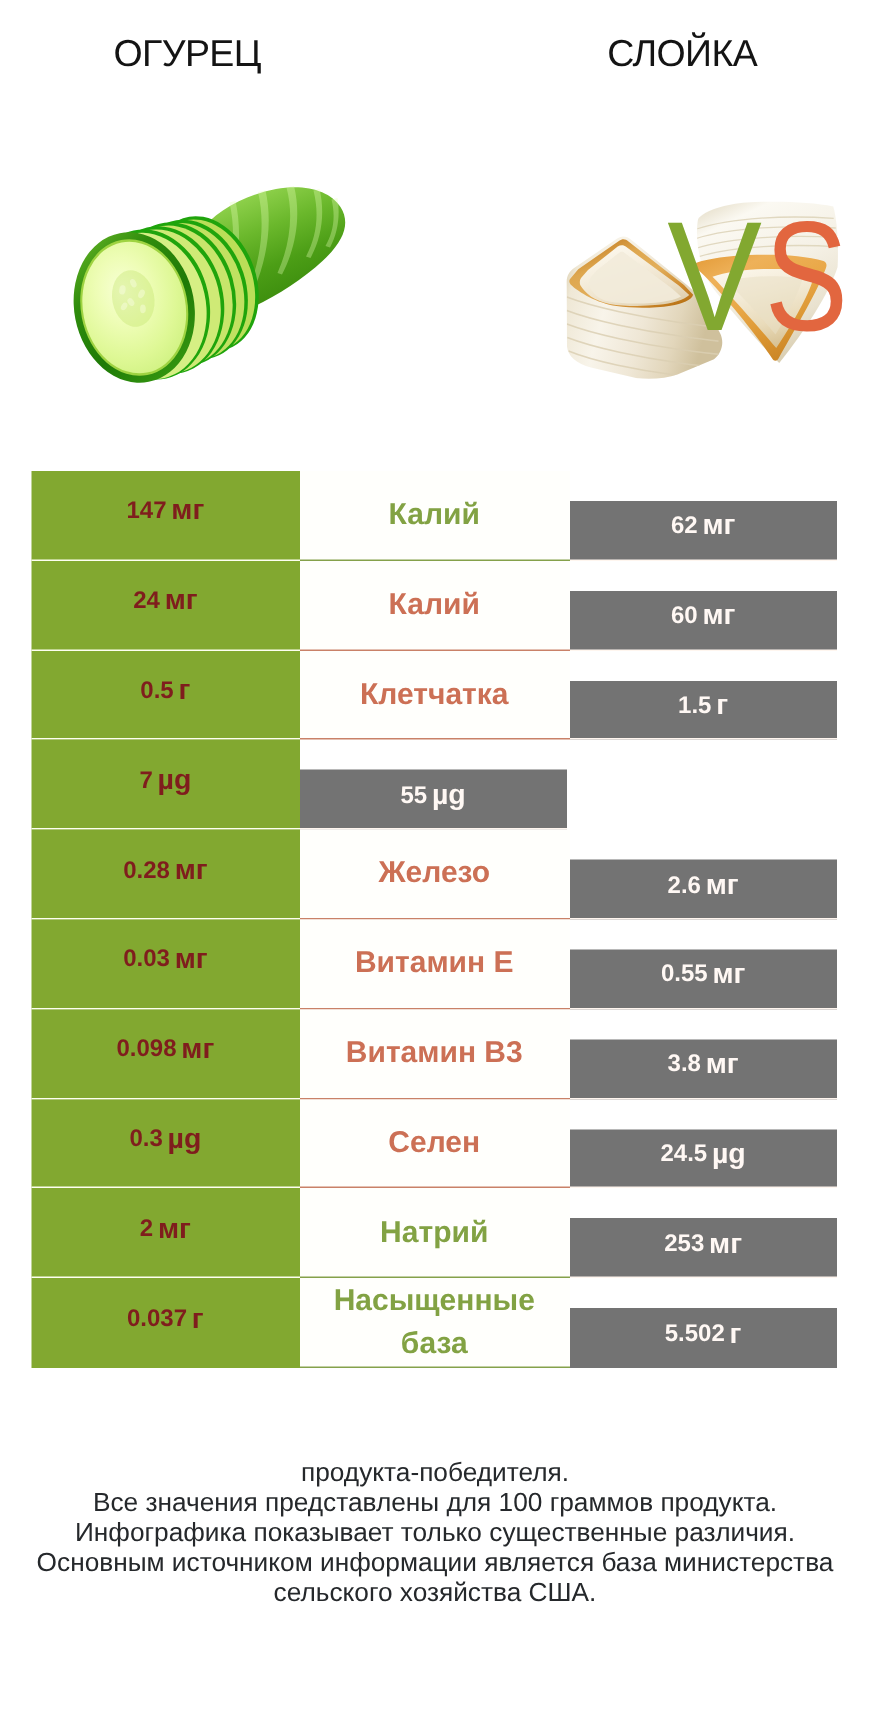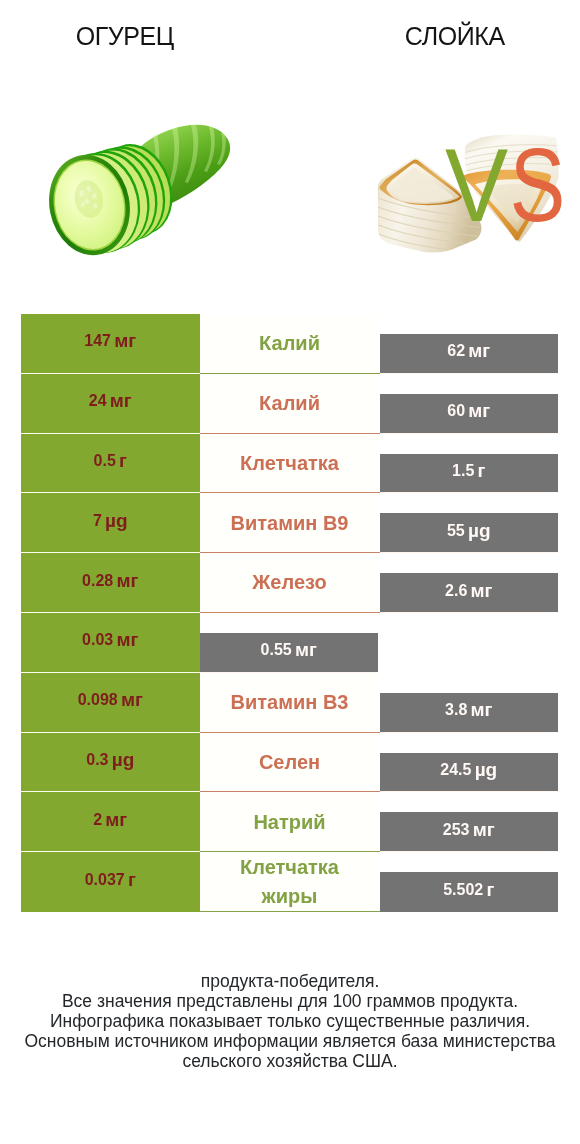--- a/index.html
+++ b/index.html
@@ -318,50 +318,50 @@
         <div class="cell mid win-orange">Калий</div>
         <div class="cell right">60<span class="unit">мг</span></div>
       </div>
       <div class="row">
         <div class="cell left">0.5<span class="unit">г</span></div>
         <div class="cell mid win-orange">Клетчатка</div>
         <div class="cell right">1.5<span class="unit">г</span></div>
       </div>
       <div class="row">
         <div class="cell left">7<span class="unit">µg</span></div>
-        <div class="cell mid win-orange">Витамин B9</div>
         <div class="cell right">55<span class="unit">µg</span></div>
       </div>
       <div class="row">
         <div class="cell left">0.28<span class="unit">мг</span></div>
         <div class="cell mid win-orange">Железо</div>
         <div class="cell right">2.6<span class="unit">мг</span></div>
       </div>
       <div class="row">
         <div class="cell left">0.03<span class="unit">мг</span></div>
+        <div class="cell mid win-orange">Витамин E</div>
         <div class="cell right">0.55<span class="unit">мг</span></div>
       </div>
       <div class="row">
         <div class="cell left">0.098<span class="unit">мг</span></div>
         <div class="cell mid win-orange">Витамин B3</div>
         <div class="cell right">3.8<span class="unit">мг</span></div>
       </div>
       <div class="row">
         <div class="cell left">0.3<span class="unit">µg</span></div>
         <div class="cell mid win-orange">Селен</div>
         <div class="cell right">24.5<span class="unit">µg</span></div>
       </div>
       <div class="row">
         <div class="cell left">2<span class="unit">мг</span></div>
         <div class="cell mid win-green">Натрий</div>
         <div class="cell right">253<span class="unit">мг</span></div>
       </div>
       <div class="row">
         <div class="cell left">0.037<span class="unit">г</span></div>
-        <div class="cell mid win-green">Клетчатка жиры</div>
+        <div class="cell mid win-green">Насыщенные база</div>
         <div class="cell right">5.502<span class="unit">г</span></div>
       </div>
     </div>
 
   <div class="footer" id="footer">
       <div>продукта-победителя.</div>
       <div>Все значения представлены для 100 граммов продукта.</div>
       <div>Инфографика показывает только существенные различия.</div>
       <div>Основным источником информации является база министерства</div>
       <div>сельского хозяйства США.</div>

